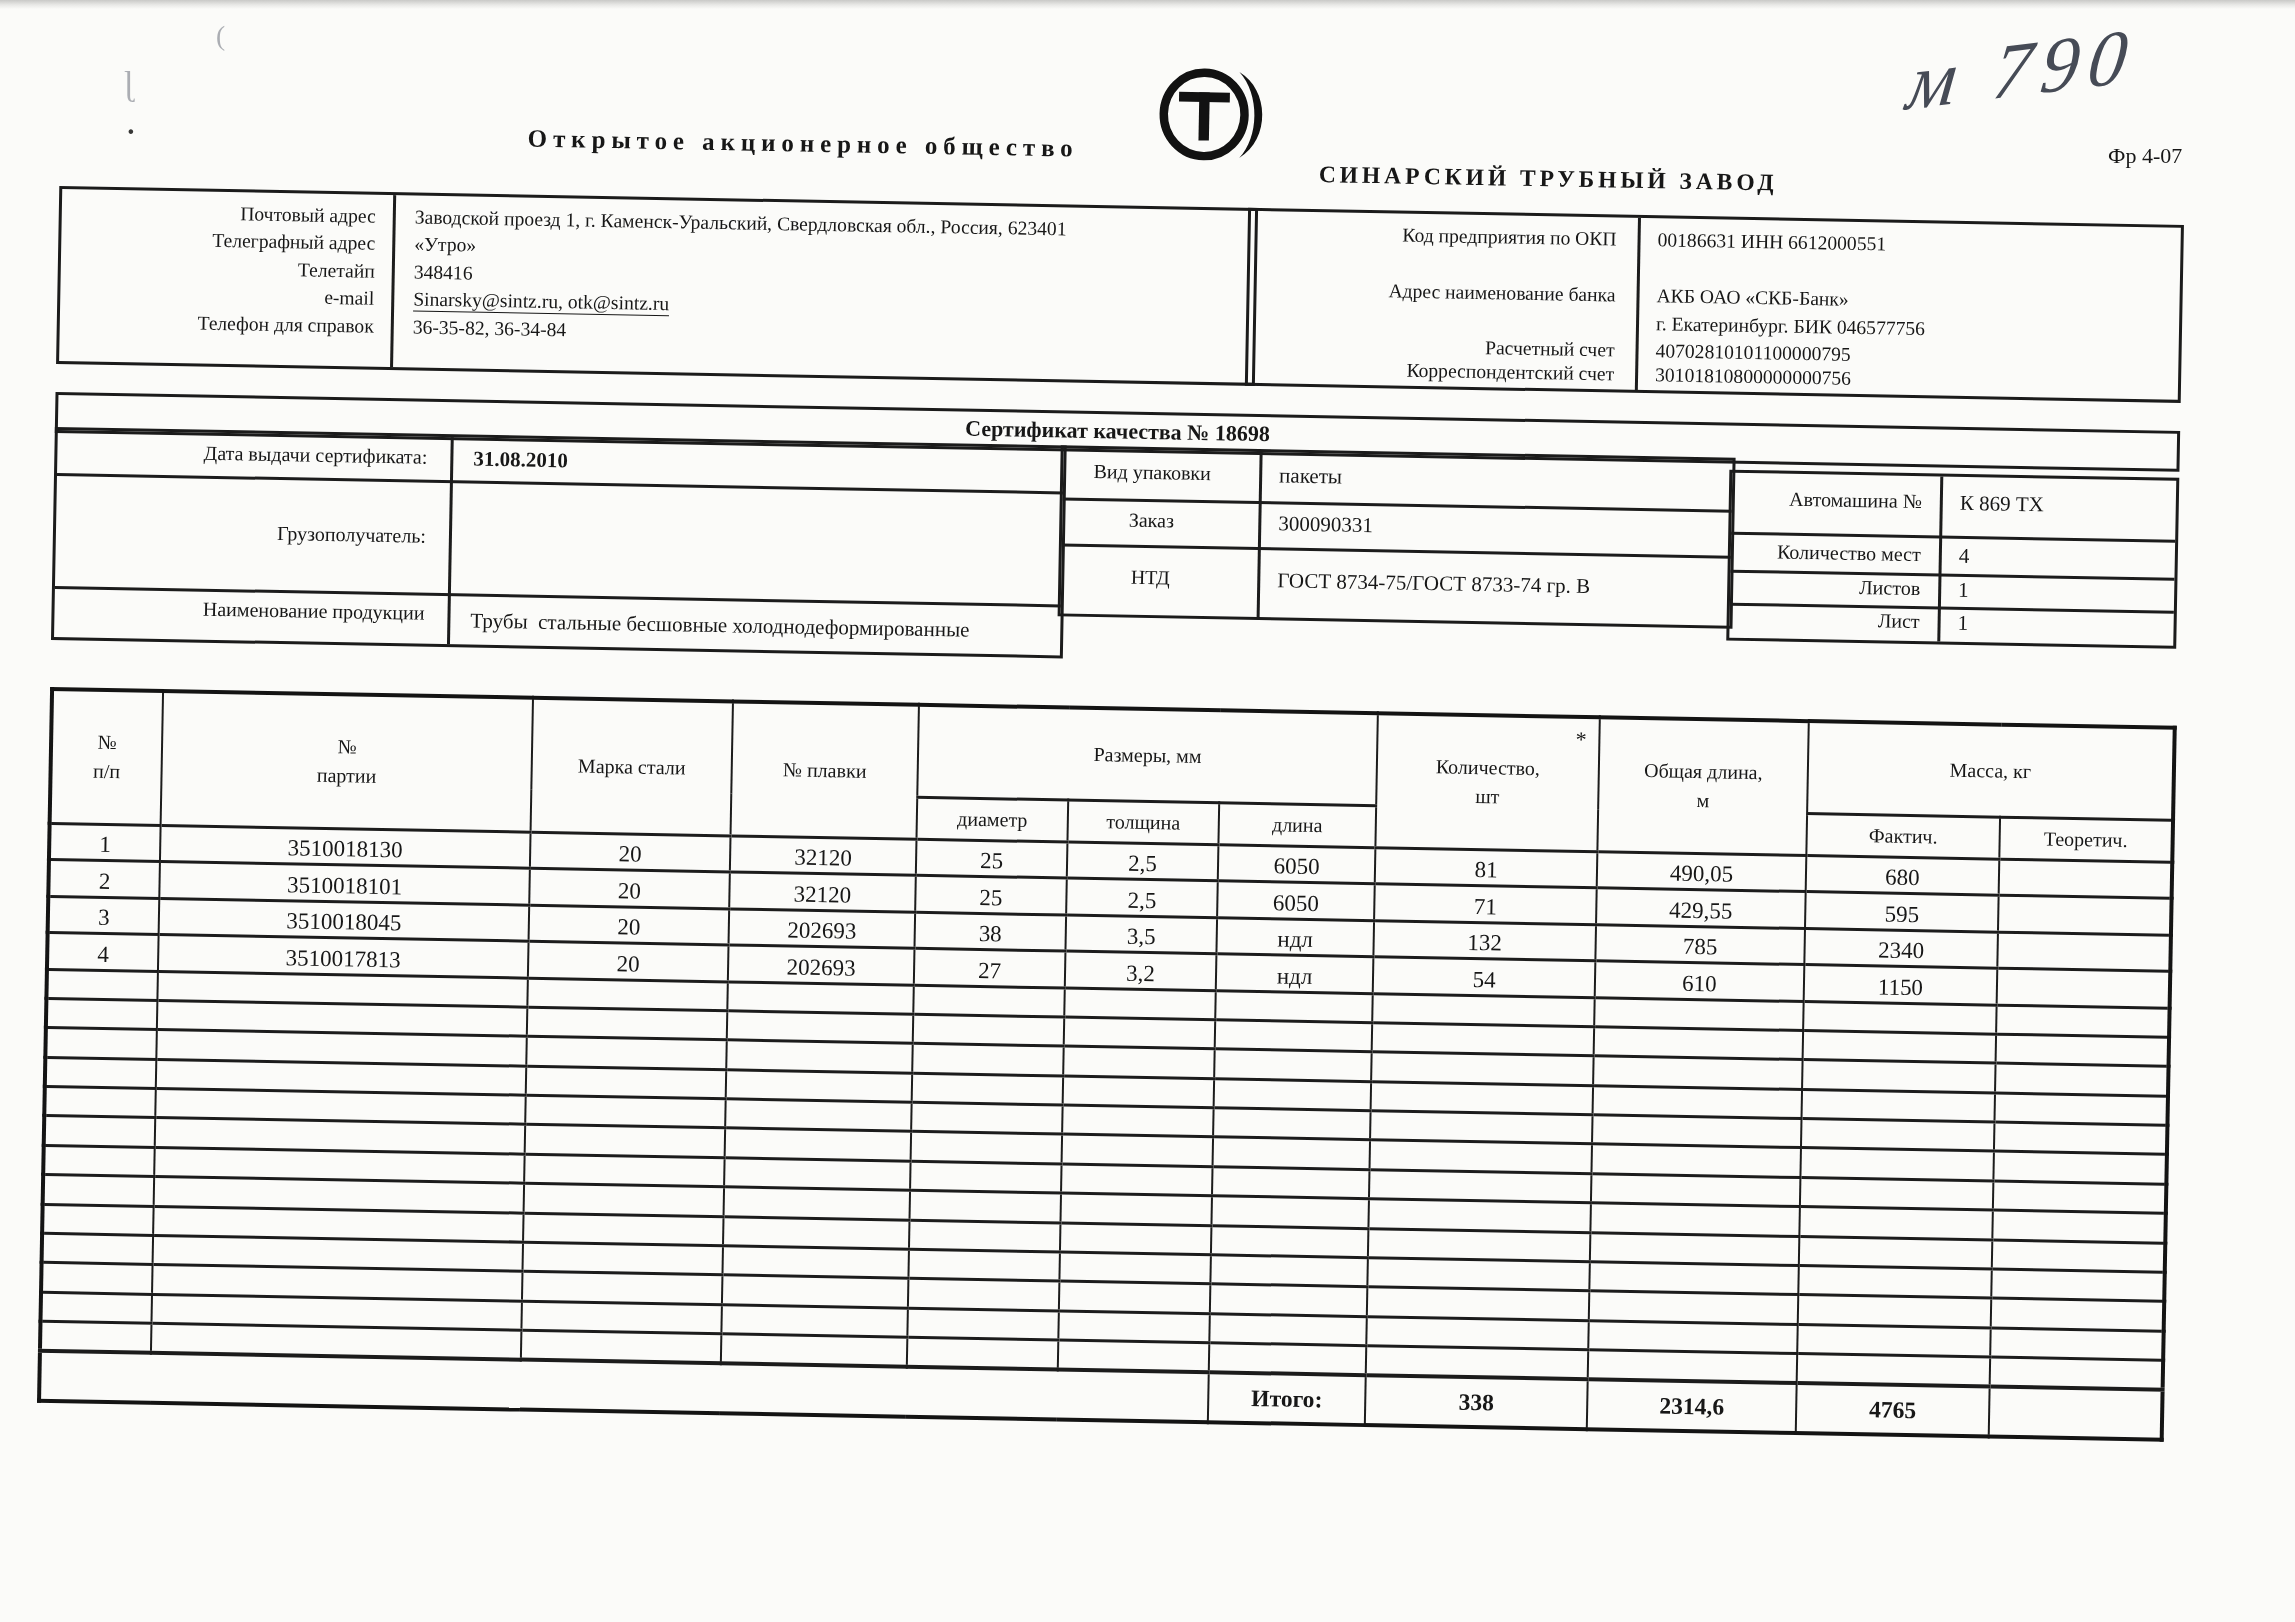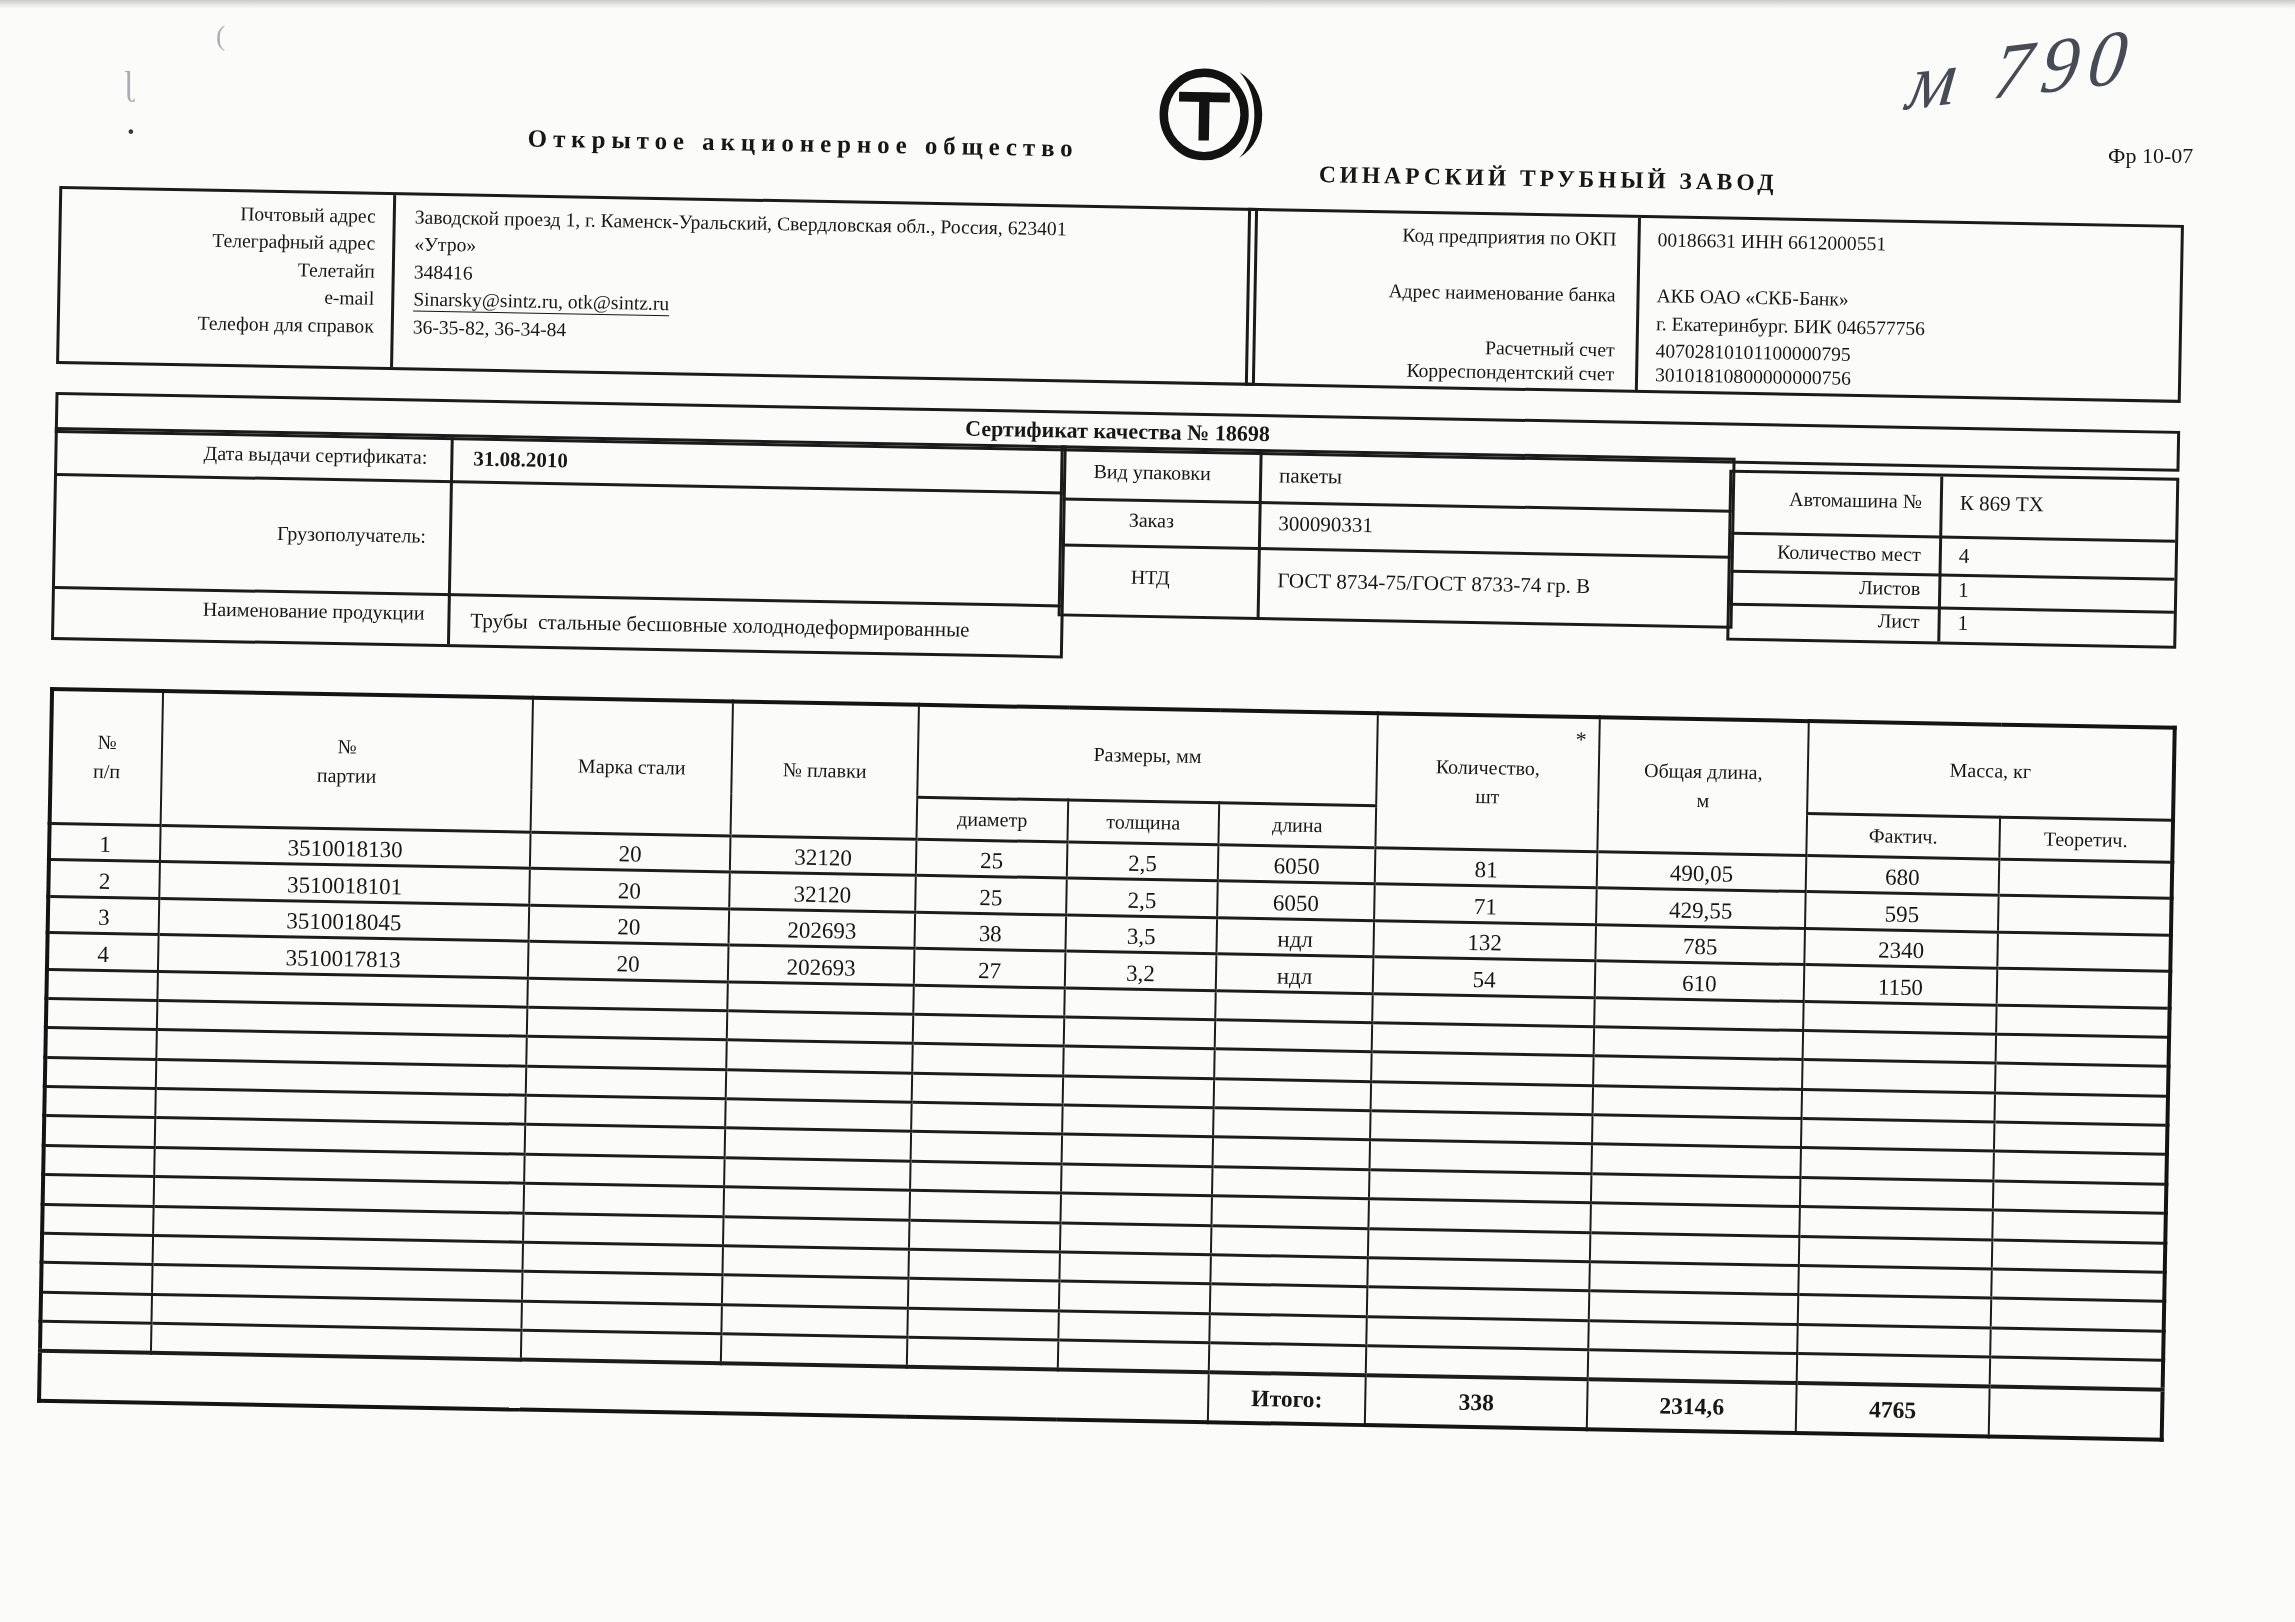--- a/index.html
+++ b/index.html
@@ -50,21 +50,21 @@
   .star{position:absolute;top:5.2px;right:11.8px;font-size:22px;}
 </style>
 </head>
 <body>
 
 <div class="abs scan-band"></div>
 <div class="abs speck" style="left:216px;top:19.6px;">(</div>
 <div class="abs speck" style="left:124px;top:65px;font-size:34px;">ɭ</div>
 <div class="abs speck" style="left:126px;top:98px;font-size:39px;color:#222;opacity:.9;">.</div>
 <div class="abs handwriting">м 790</div>
-<div class="abs form-code">Фр 10-07</div>
+<div class="abs form-code">Фр 4-07</div>
 
 <div class="abs doc">
 
   <div class="abs org-type">Открытое акционерное общество</div>
   <div class="abs org-name">СИНАРСКИЙ ТРУБНЫЙ ЗАВОД</div>
   <div class="abs logo">
     <svg width="139" height="99" viewBox="0 0 212 152">
       <ellipse cx="95" cy="76" rx="62" ry="64" fill="none" stroke="#121212" stroke-width="13"></ellipse>
       <path d="M148 10 C194 36 198 112 150 142 C 180 110 180 44 148 10 Z" fill="#121212"></path>
       <rect x="56" y="42" width="78" height="15" fill="#121212"></rect>

